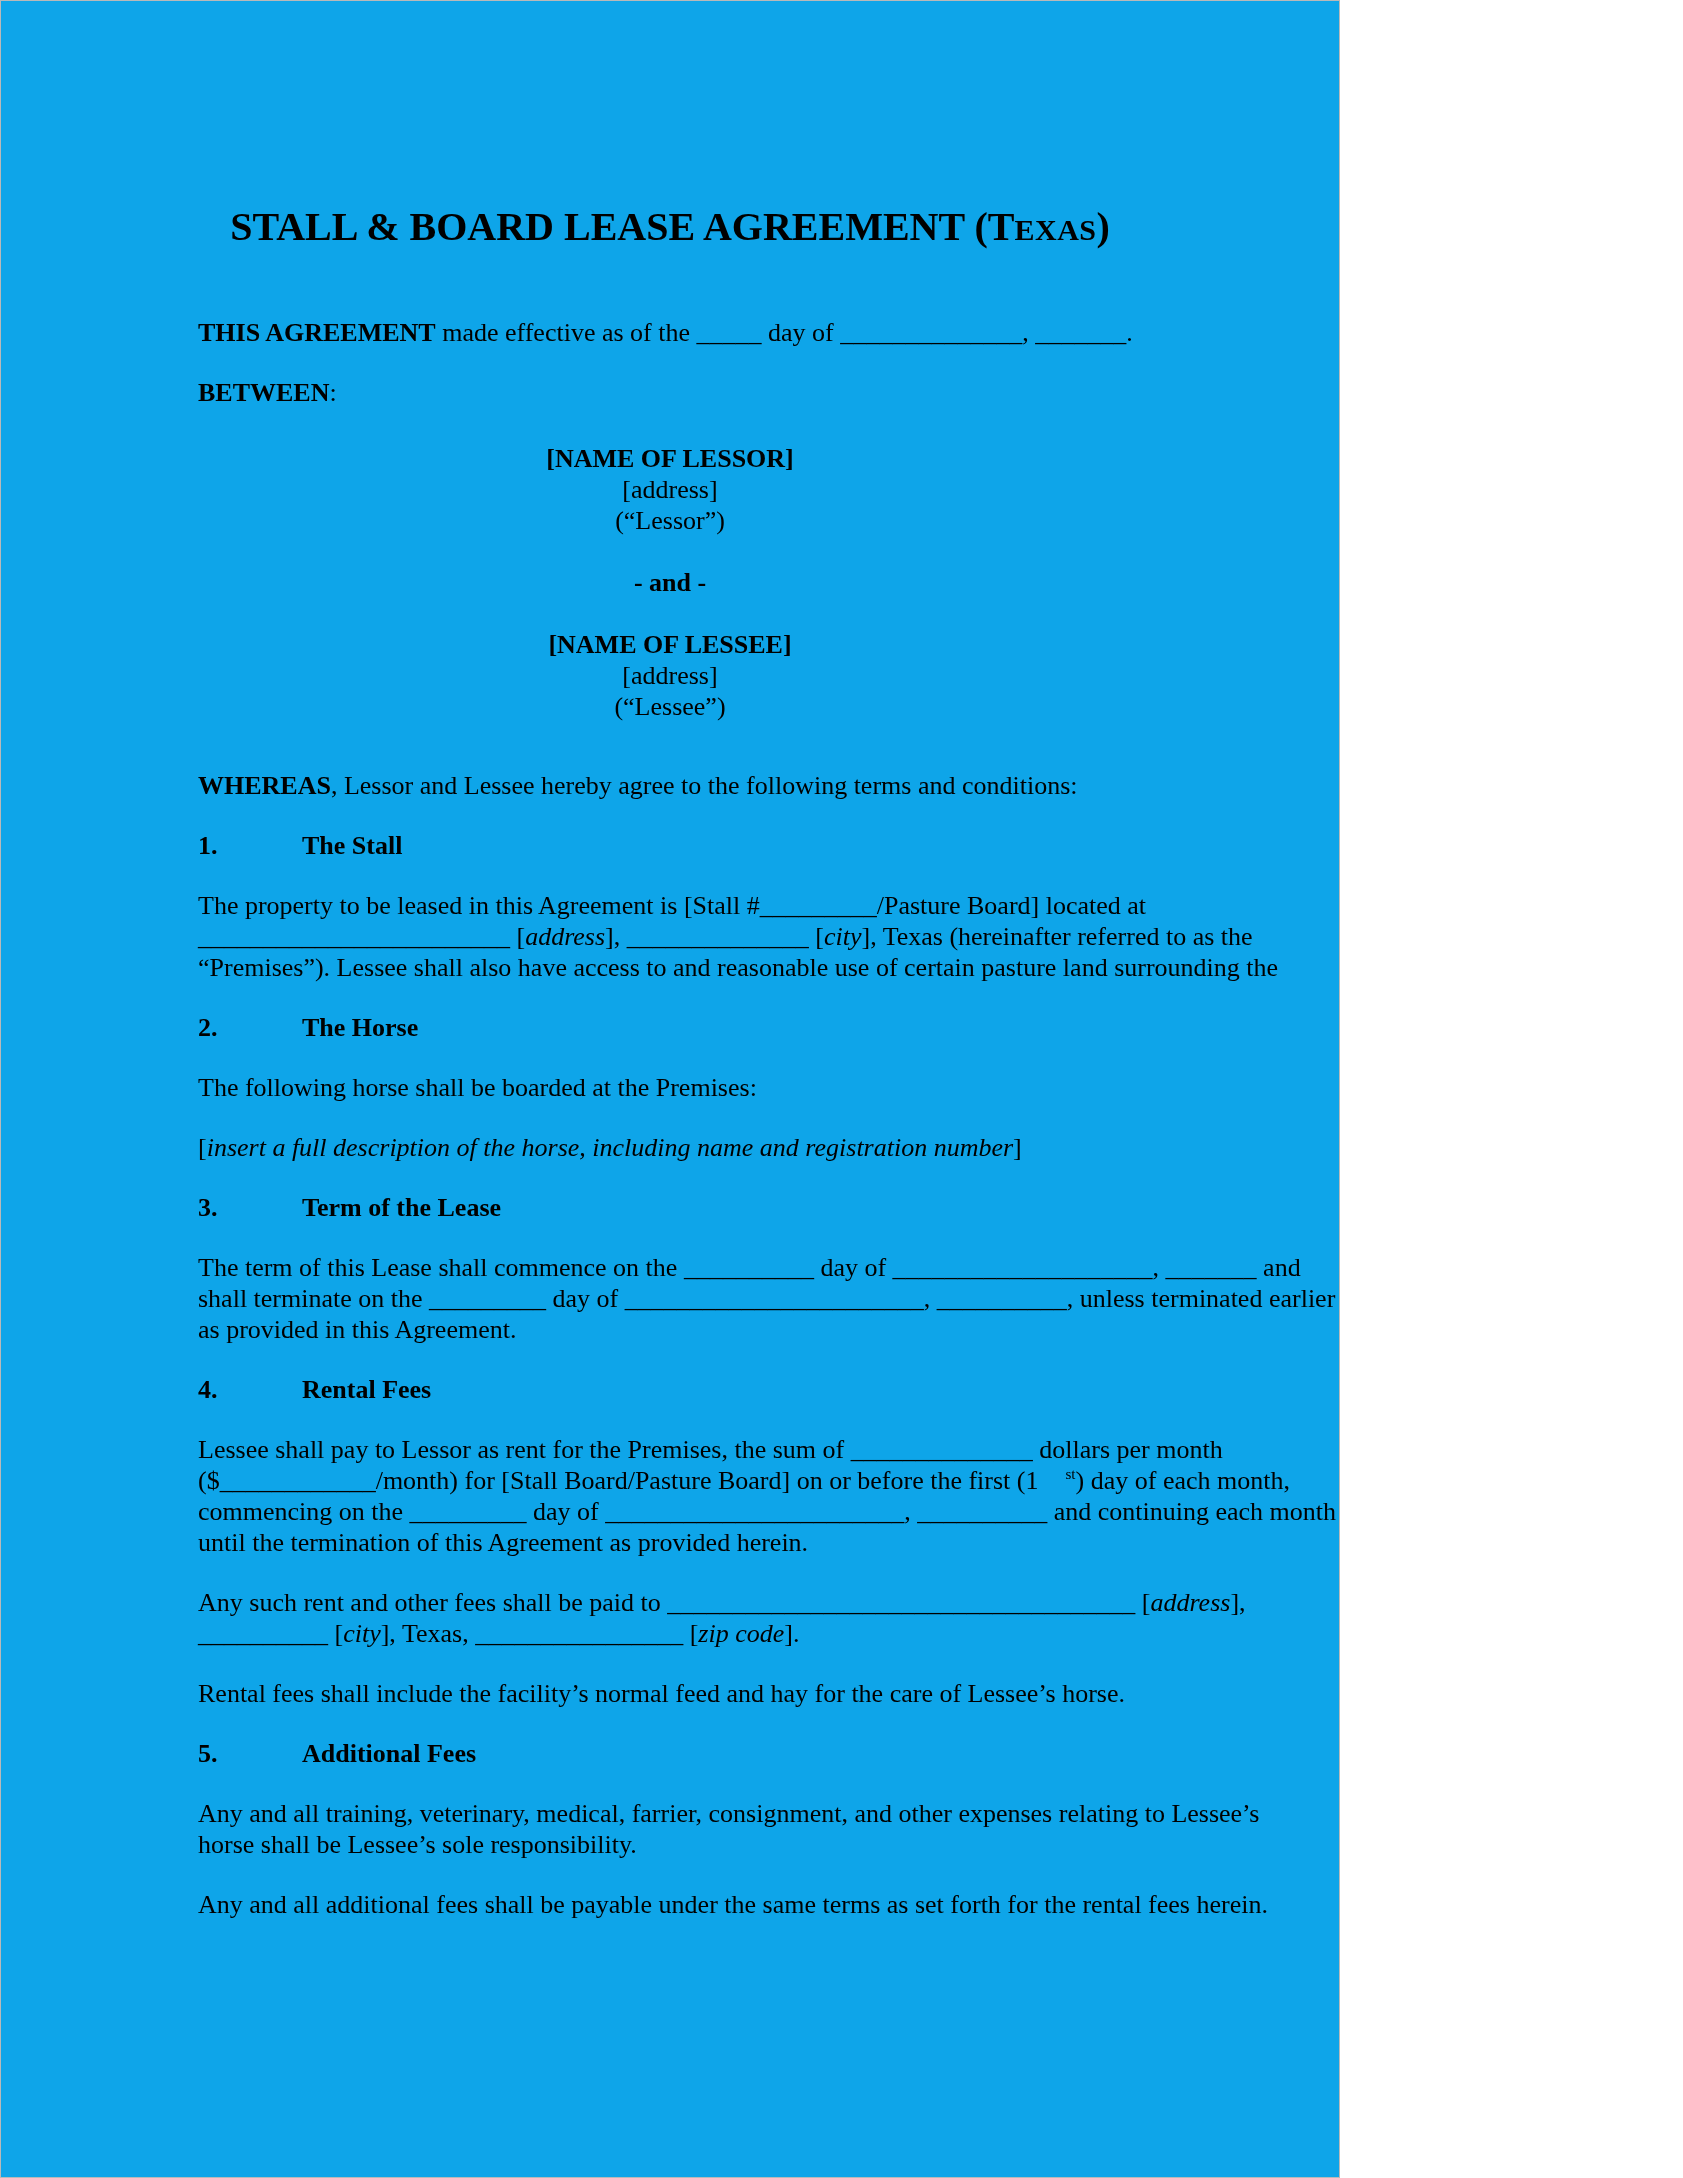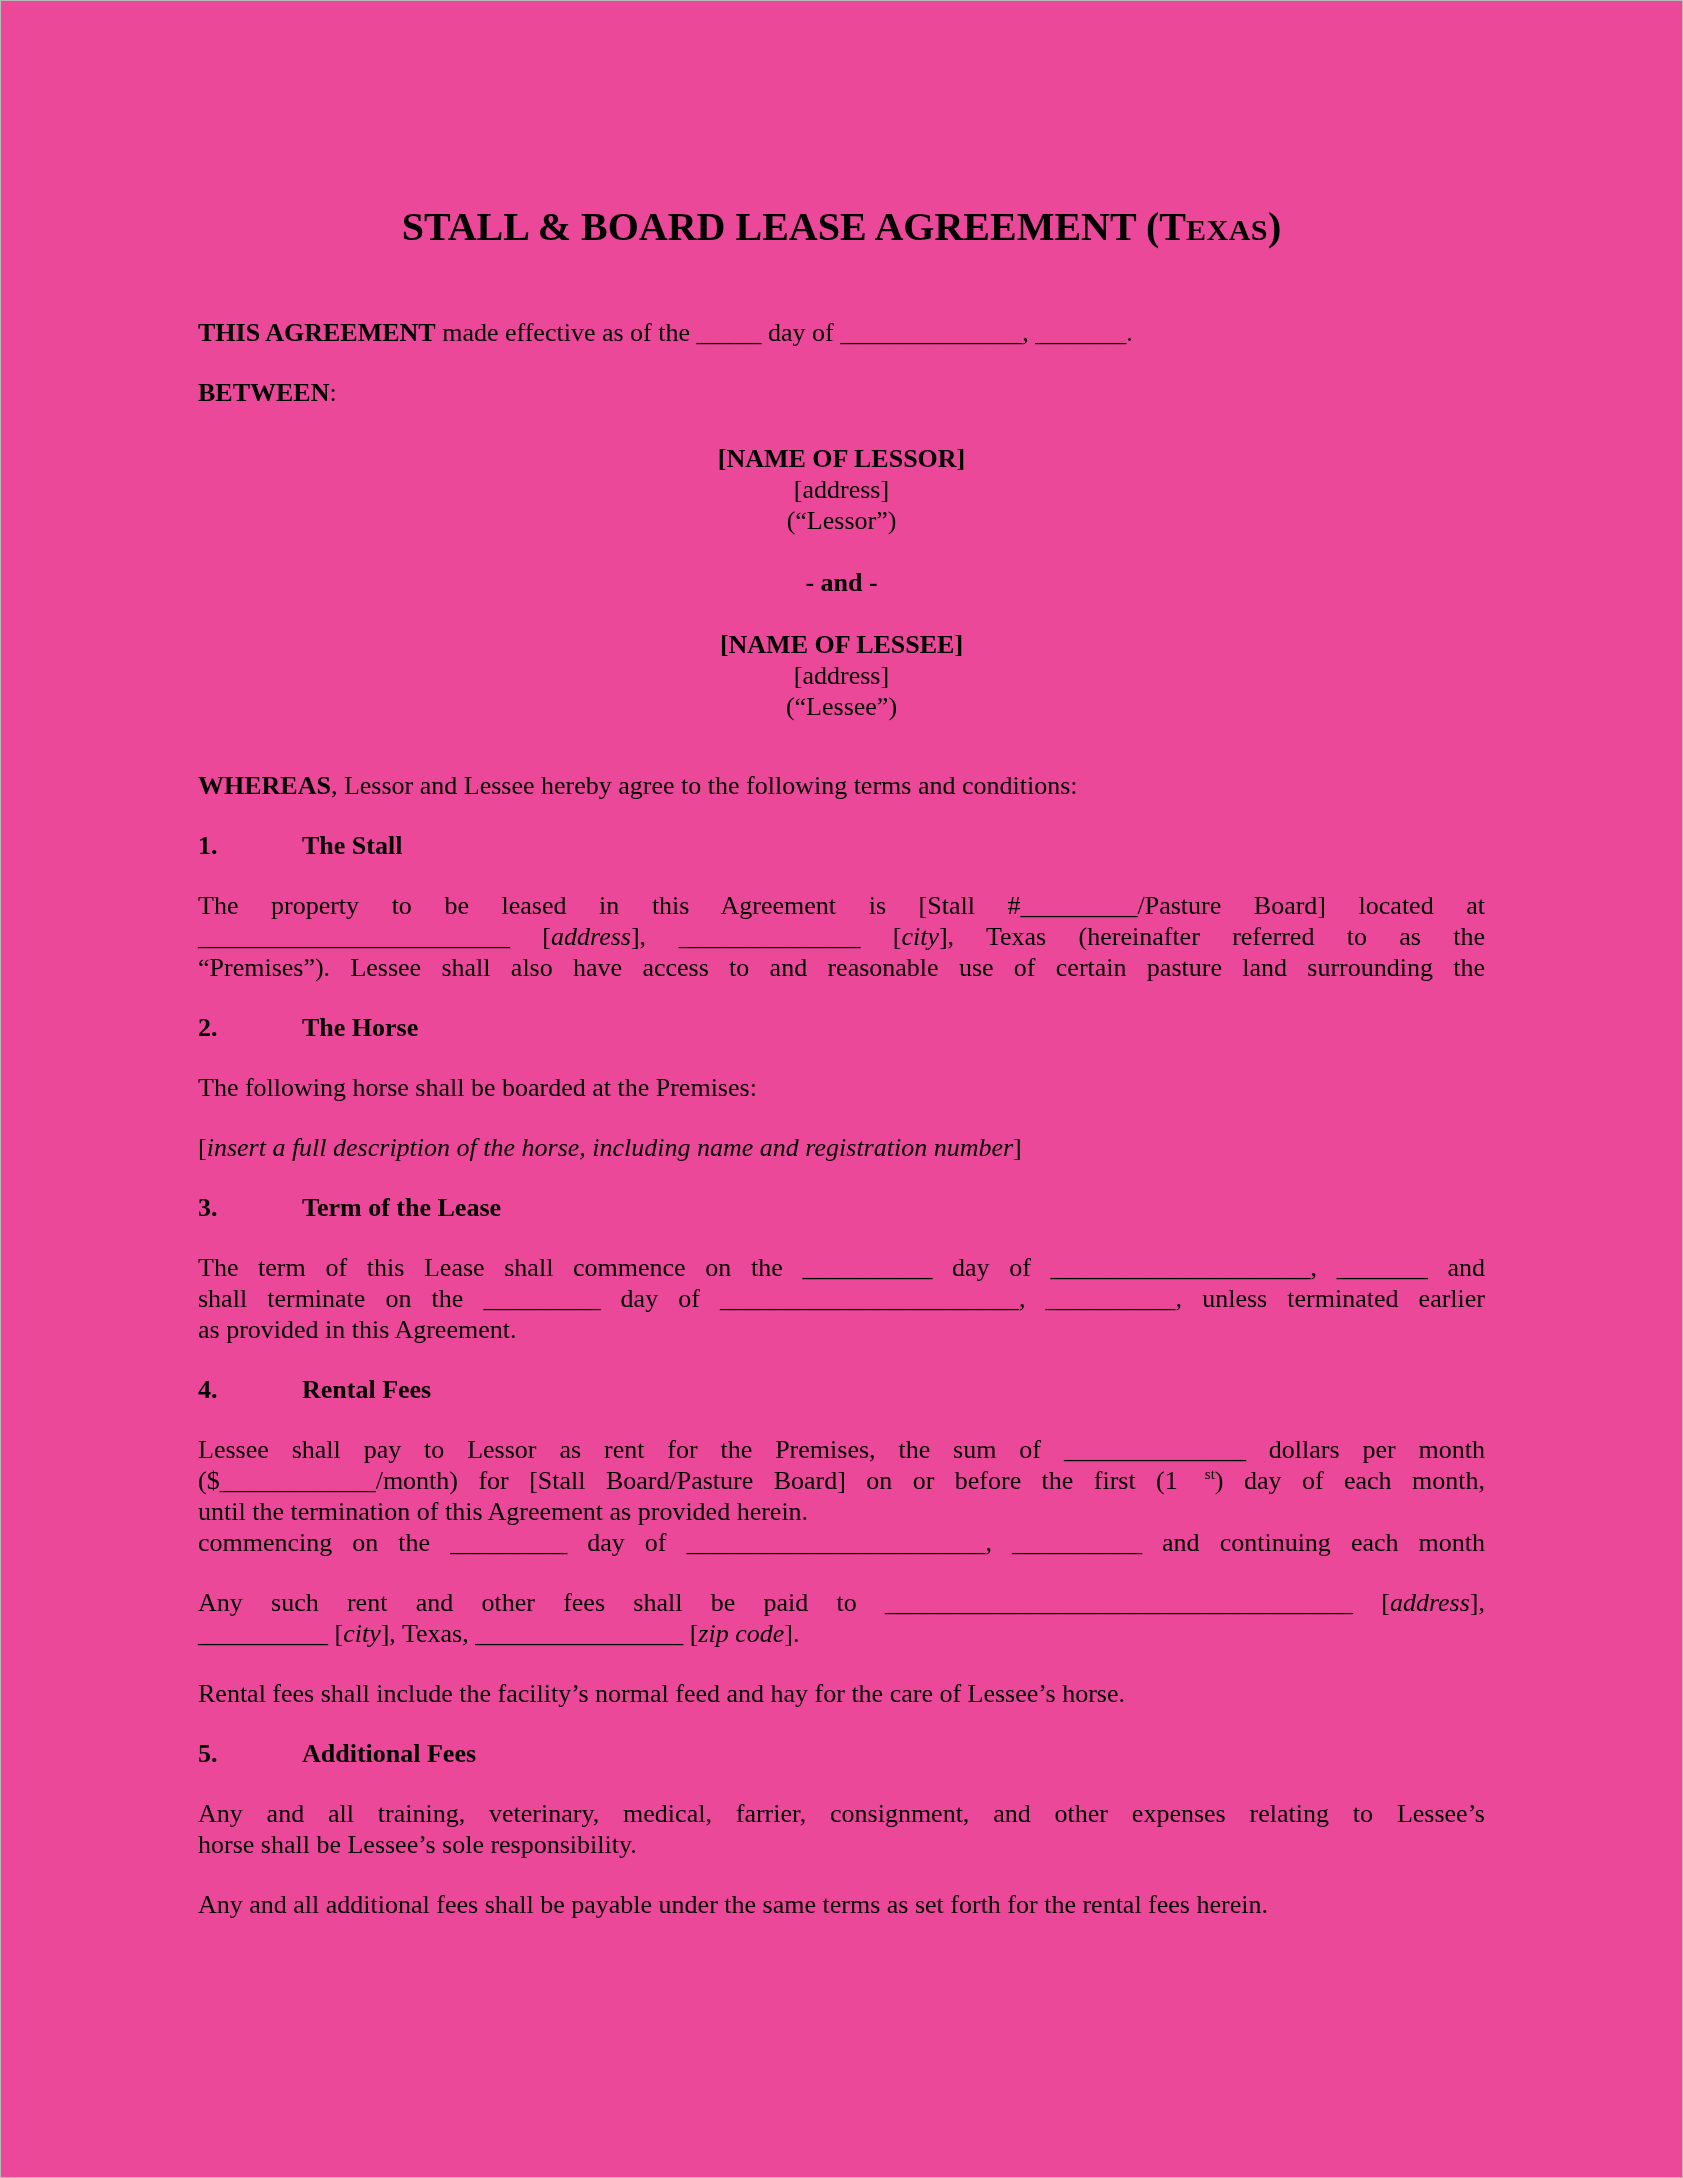--- a/index.html
+++ b/index.html
@@ -1,20 +1,20 @@
 <!DOCTYPE html>
 <html><head>
 <meta charset="utf-8">
 <style>
   html,body{margin:0;padding:0;background:#ffffff;}
   .page{
     position:relative;
-    width:1683px;height:2178px;
+    width:1340px;height:2178px;
     box-sizing:border-box;
-    background:#ec4899;
+    background:#0ea5e9;
     border:1px solid #b9b9b9;
     font-family:"Liberation Serif","DejaVu Serif",serif;
     font-size:26px;
     color:#000000;
     padding:202px 197px 0 197px;
     overflow:hidden;
   }
   .line{line-height:31px;white-space:nowrap;}
   .block{margin-bottom:29px;}
   .title{
@@ -93,22 +93,22 @@
     <div class="line"><span>as provided in this Agreement.</span></div>
   </div>
 
   <div class="line block sec-head">
     <span class="sec-num">4.</span>
     <span class="sec-title">Rental Fees</span>
   </div>
   <div class="block">
     <div class="line jl"><span>Lessee shall pay to Lessor as rent for the Premises, the sum of ______________ dollars per month</span></div>
     <div class="line jl"><span>($____________/month) for [Stall Board/Pasture Board] on or before the first (1</span><span class="sup">st</span><span>) day of each month,</span></div>
+    <div class="line jl"><span>commencing on the _________ day of _______________________, __________ and continuing each month</span></div>
     <div class="line"><span>until the termination of this Agreement as provided herein.</span></div>
-    <div class="line jl"><span>commencing on the _________ day of _______________________, __________ and continuing each month</span></div>
   </div>
   <div class="block">
     <div class="line jl"><span>Any such rent and other fees shall be paid to ____________________________________ [</span><span class="i">address</span><span>],</span></div>
     <div class="line"><span>__________ [</span><span class="i">city</span><span>], Texas, ________________ [</span><span class="i">zip code</span><span>].</span></div>
   </div>
   <div class="block">
     <div class="line"><span>Rental fees shall include the facility’s normal feed and hay for the care of Lessee’s horse.</span></div>
   </div>
 
   <div class="line block sec-head">

